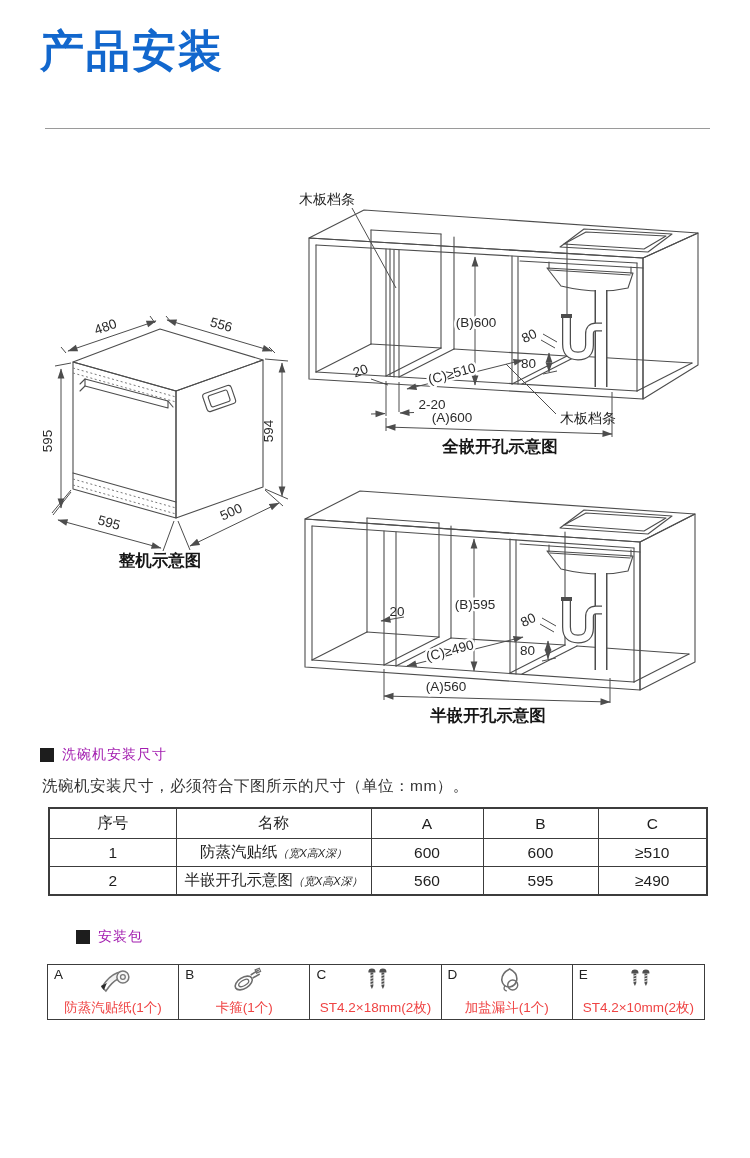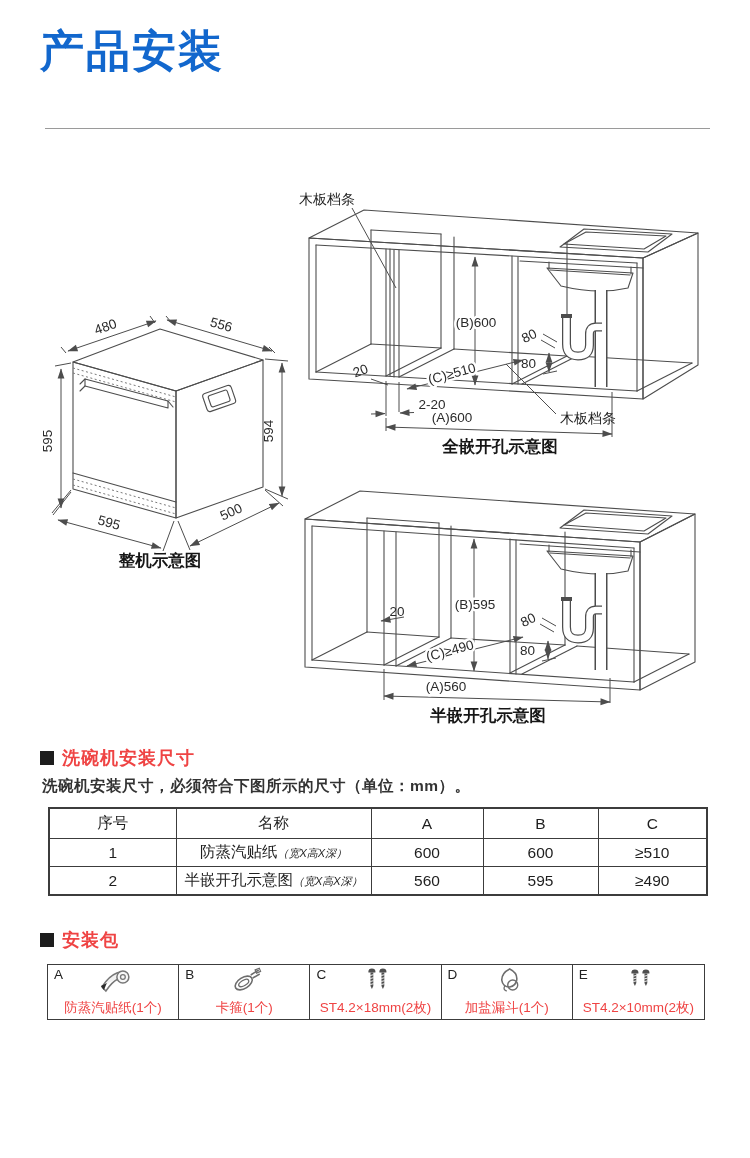--- a/index.html
+++ b/index.html
@@ -4,22 +4,22 @@
 <style>
   html,body{margin:0;padding:0;background:#fff;}
   .page{position:relative;width:750px;height:1158px;background:#ffffff;overflow:hidden;
         font-family:"Liberation Sans","DejaVu Sans",sans-serif;color:#222;border-radius:11px;}
   .main-title{position:absolute;left:40px;top:22px;font-size:44px;font-weight:800;
         color:#1267cd;letter-spacing:2px;}
   .rule{position:absolute;left:45px;top:128px;width:665px;height:0;border-top:1px solid #9a9a9a;}
   .diagram-svg{position:absolute;left:0;top:0;width:750px;height:745px;}
   .sec-head{position:absolute;left:40px;display:flex;align-items:center;gap:8px;}
   .sec-head .bullet{width:14px;height:14px;background:#1d1d1d;display:inline-block;}
-  .sec-head .txt{font-size:18px;font-weight:bold;color:#ef4444;letter-spacing:1px;}
-  .note{position:absolute;left:42px;top:776px;font-size:15.5px;color:#333;letter-spacing:0.5px;font-weight:bold;}
+  .sec-head .txt{font-size:14px;font-weight:normal;color:#a21caf;letter-spacing:1px;}
+  .note{position:absolute;left:42px;top:776px;font-size:15.5px;color:#333;letter-spacing:0.5px;}
   table.size-table{position:absolute;left:48px;top:807px;width:658px;border-collapse:collapse;
         border:2px solid #3c3c3c;table-layout:fixed;}
   table.size-table td,table.size-table th{border:1.5px solid #3c3c3c;text-align:center;
         font-size:15.5px;font-weight:normal;color:#1e1e1e;height:27px;padding:0;}
   table.size-table th{height:29px;}
   table.size-table .sub{font-size:11px;font-style:italic;}
   .pkg-table{position:absolute;left:47px;top:964px;width:658px;height:56px;display:grid;
         grid-template-columns:repeat(5,1fr);border:1.5px solid #3c3c3c;box-sizing:border-box;}
   .pkg-cell{position:relative;border-right:1.5px solid #3c3c3c;box-sizing:border-box;}
   .pkg-cell:last-child{border-right:none;}
@@ -304,21 +304,21 @@
     <tr>
       <td>2</td>
       <td><span>半嵌开孔示意图</span><span class="sub">（宽X高X深）</span></td>
       <td>560</td>
       <td>595</td>
       <td>≥490</td>
     </tr>
     </tbody>
   </table>
 
-  <div class="sec-head" style="top:928px;">
+  <div class="sec-head" style="top:928px;margin-left:36px;">
     <span class="bullet"></span>
     <span class="txt">安装包</span>
   </div>
 
   <div class="pkg-table">
 
     <div class="pkg-cell">
       <span class="pkg-key">A</span>
       <svg class="pkg-icon" width="36" height="30" viewBox="0 0 36 30">
         <path d="M4,21 Q11,10 19,7 Q24,5 28,7" fill="#f1f1f1" stroke="#777" stroke-width="1.5"></path>

